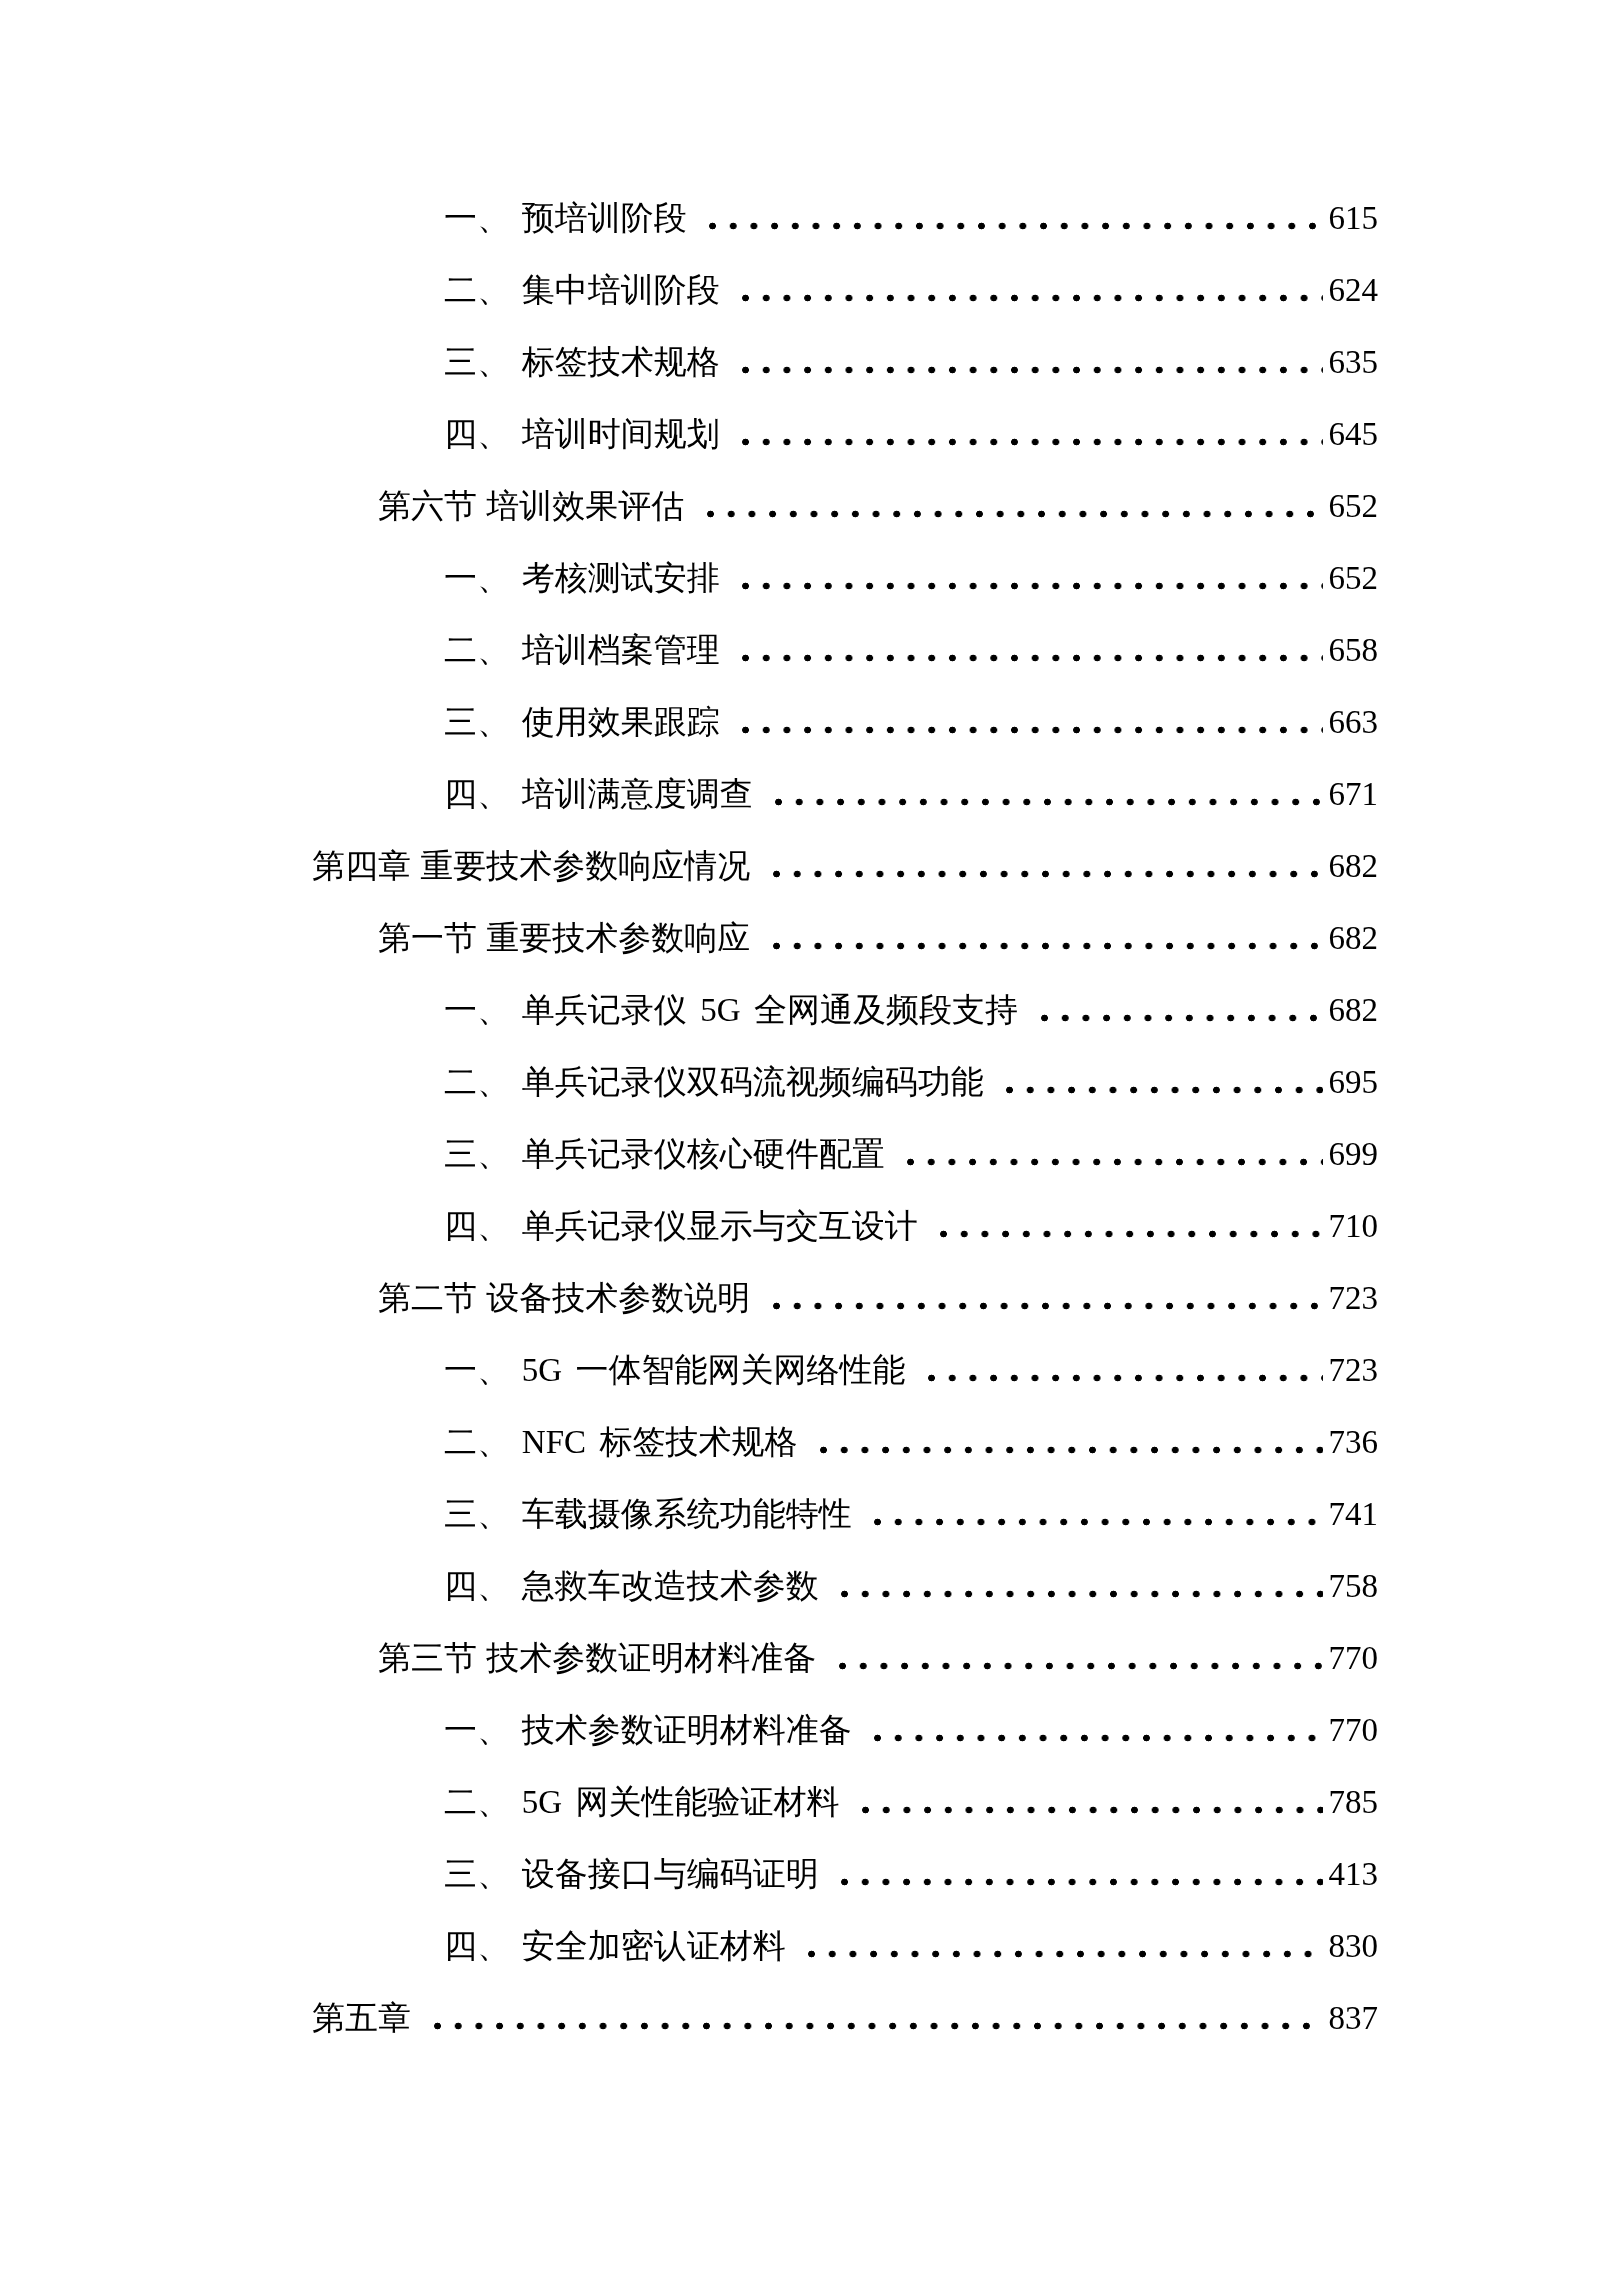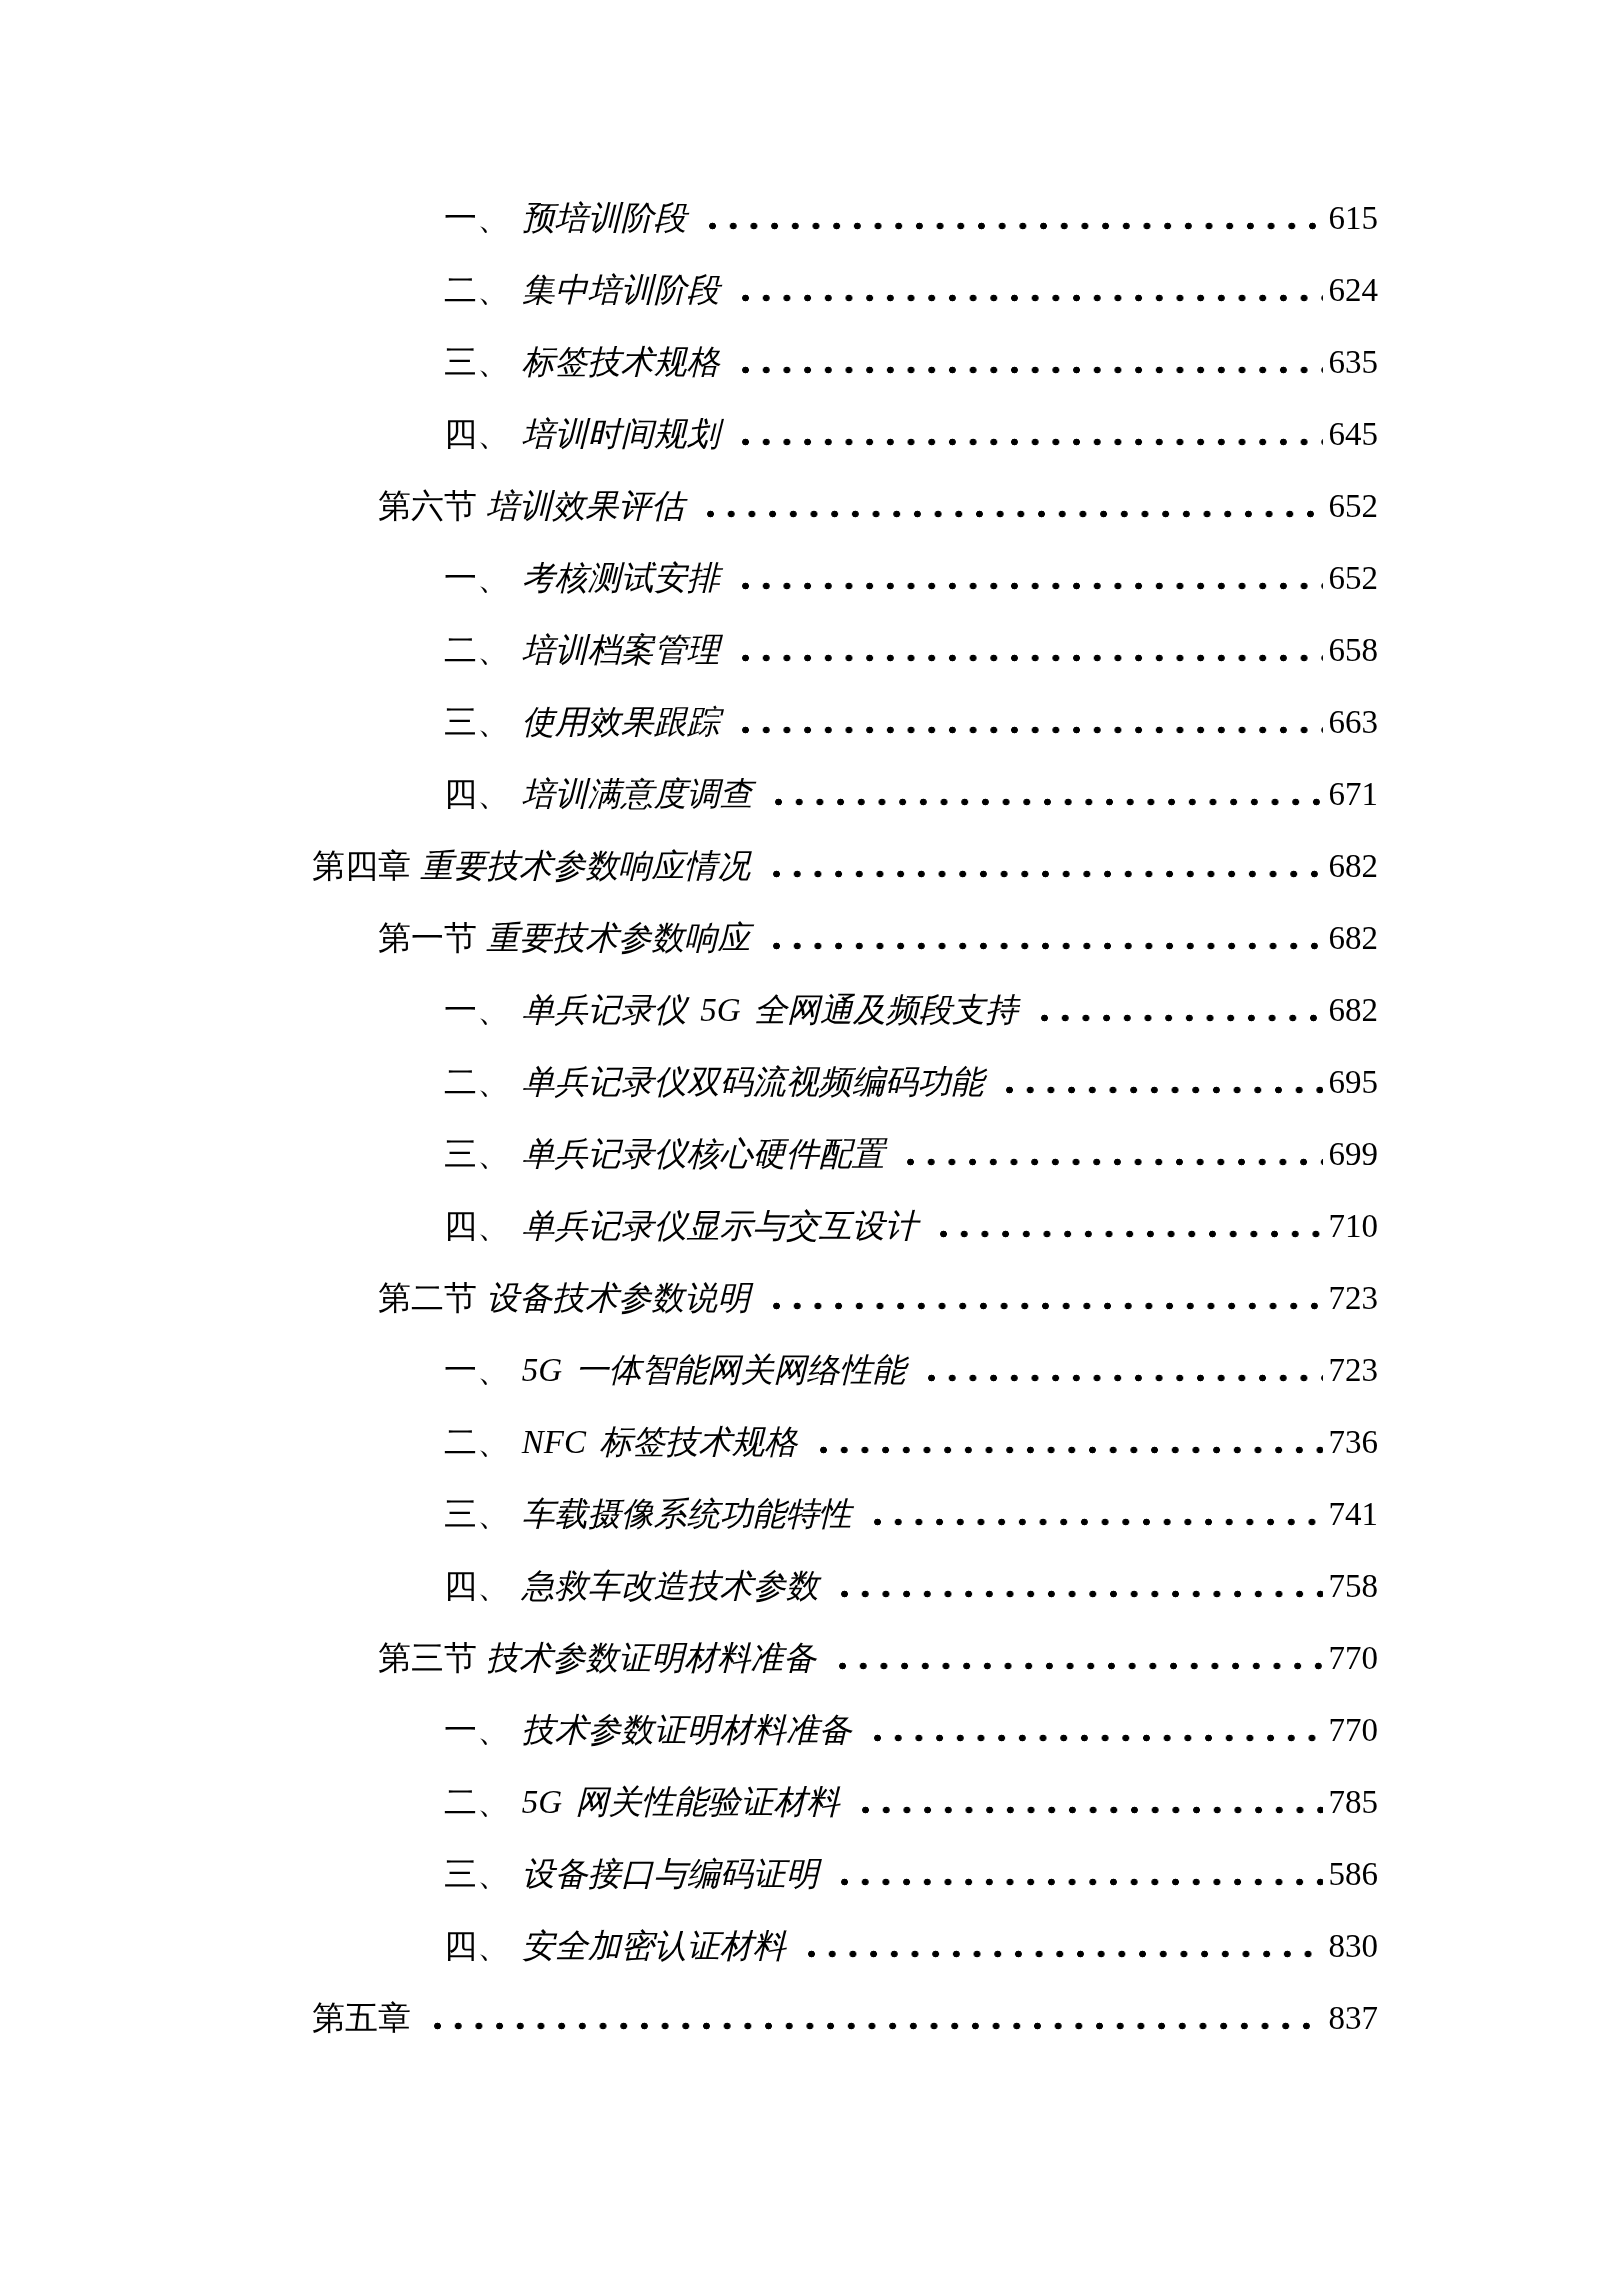--- a/index.html
+++ b/index.html
@@ -31,21 +31,21 @@
     align-items: baseline;
     height: 72px;
     padding-right: 245px;
     white-space: nowrap;
   }
   .toc-row.chapter { padding-left: 312px; justify-content: flex-end; }
   .toc-row.section { padding-left: 378px; }
   .toc-row.item    { padding-left: 444px; }
 
   .toc-row .num   { flex: 0 0 auto; }
-  .toc-row .label { flex: 0 0 auto; font-style: italic; }
+  .toc-row .label { flex: 0 0 auto; }
   .toc-row.chapter .label,
   .toc-row.section .label { margin-left: 9.2px; }
   .toc-row.item    .label { margin-left: 11.8px; }
 
   .leader {
     flex: 1 1 auto;
     align-self: stretch;
     margin-left: 10.5px;
     min-width: 26px;
     background-image: radial-gradient(circle, #000000 3.1px, rgba(0,0,0,0) 3.6px);
@@ -200,21 +200,21 @@
       <div class="toc-row item">
     <span class="num">二、</span>
     <span class="label">5G 网关性能验证材料</span>
     <span class="leader"></span>
     <span class="pagenum">785</span>
   </div>
       <div class="toc-row item">
     <span class="num">三、</span>
     <span class="label">设备接口与编码证明</span>
     <span class="leader"></span>
-    <span class="pagenum">586</span>
+    <span class="pagenum">413</span>
   </div>
       <div class="toc-row item">
     <span class="num">四、</span>
     <span class="label">安全加密认证材料</span>
     <span class="leader"></span>
     <span class="pagenum">830</span>
   </div>
       <div class="toc-row chapter">
     <span class="num">第五章</span>
     <span class="leader"></span>

